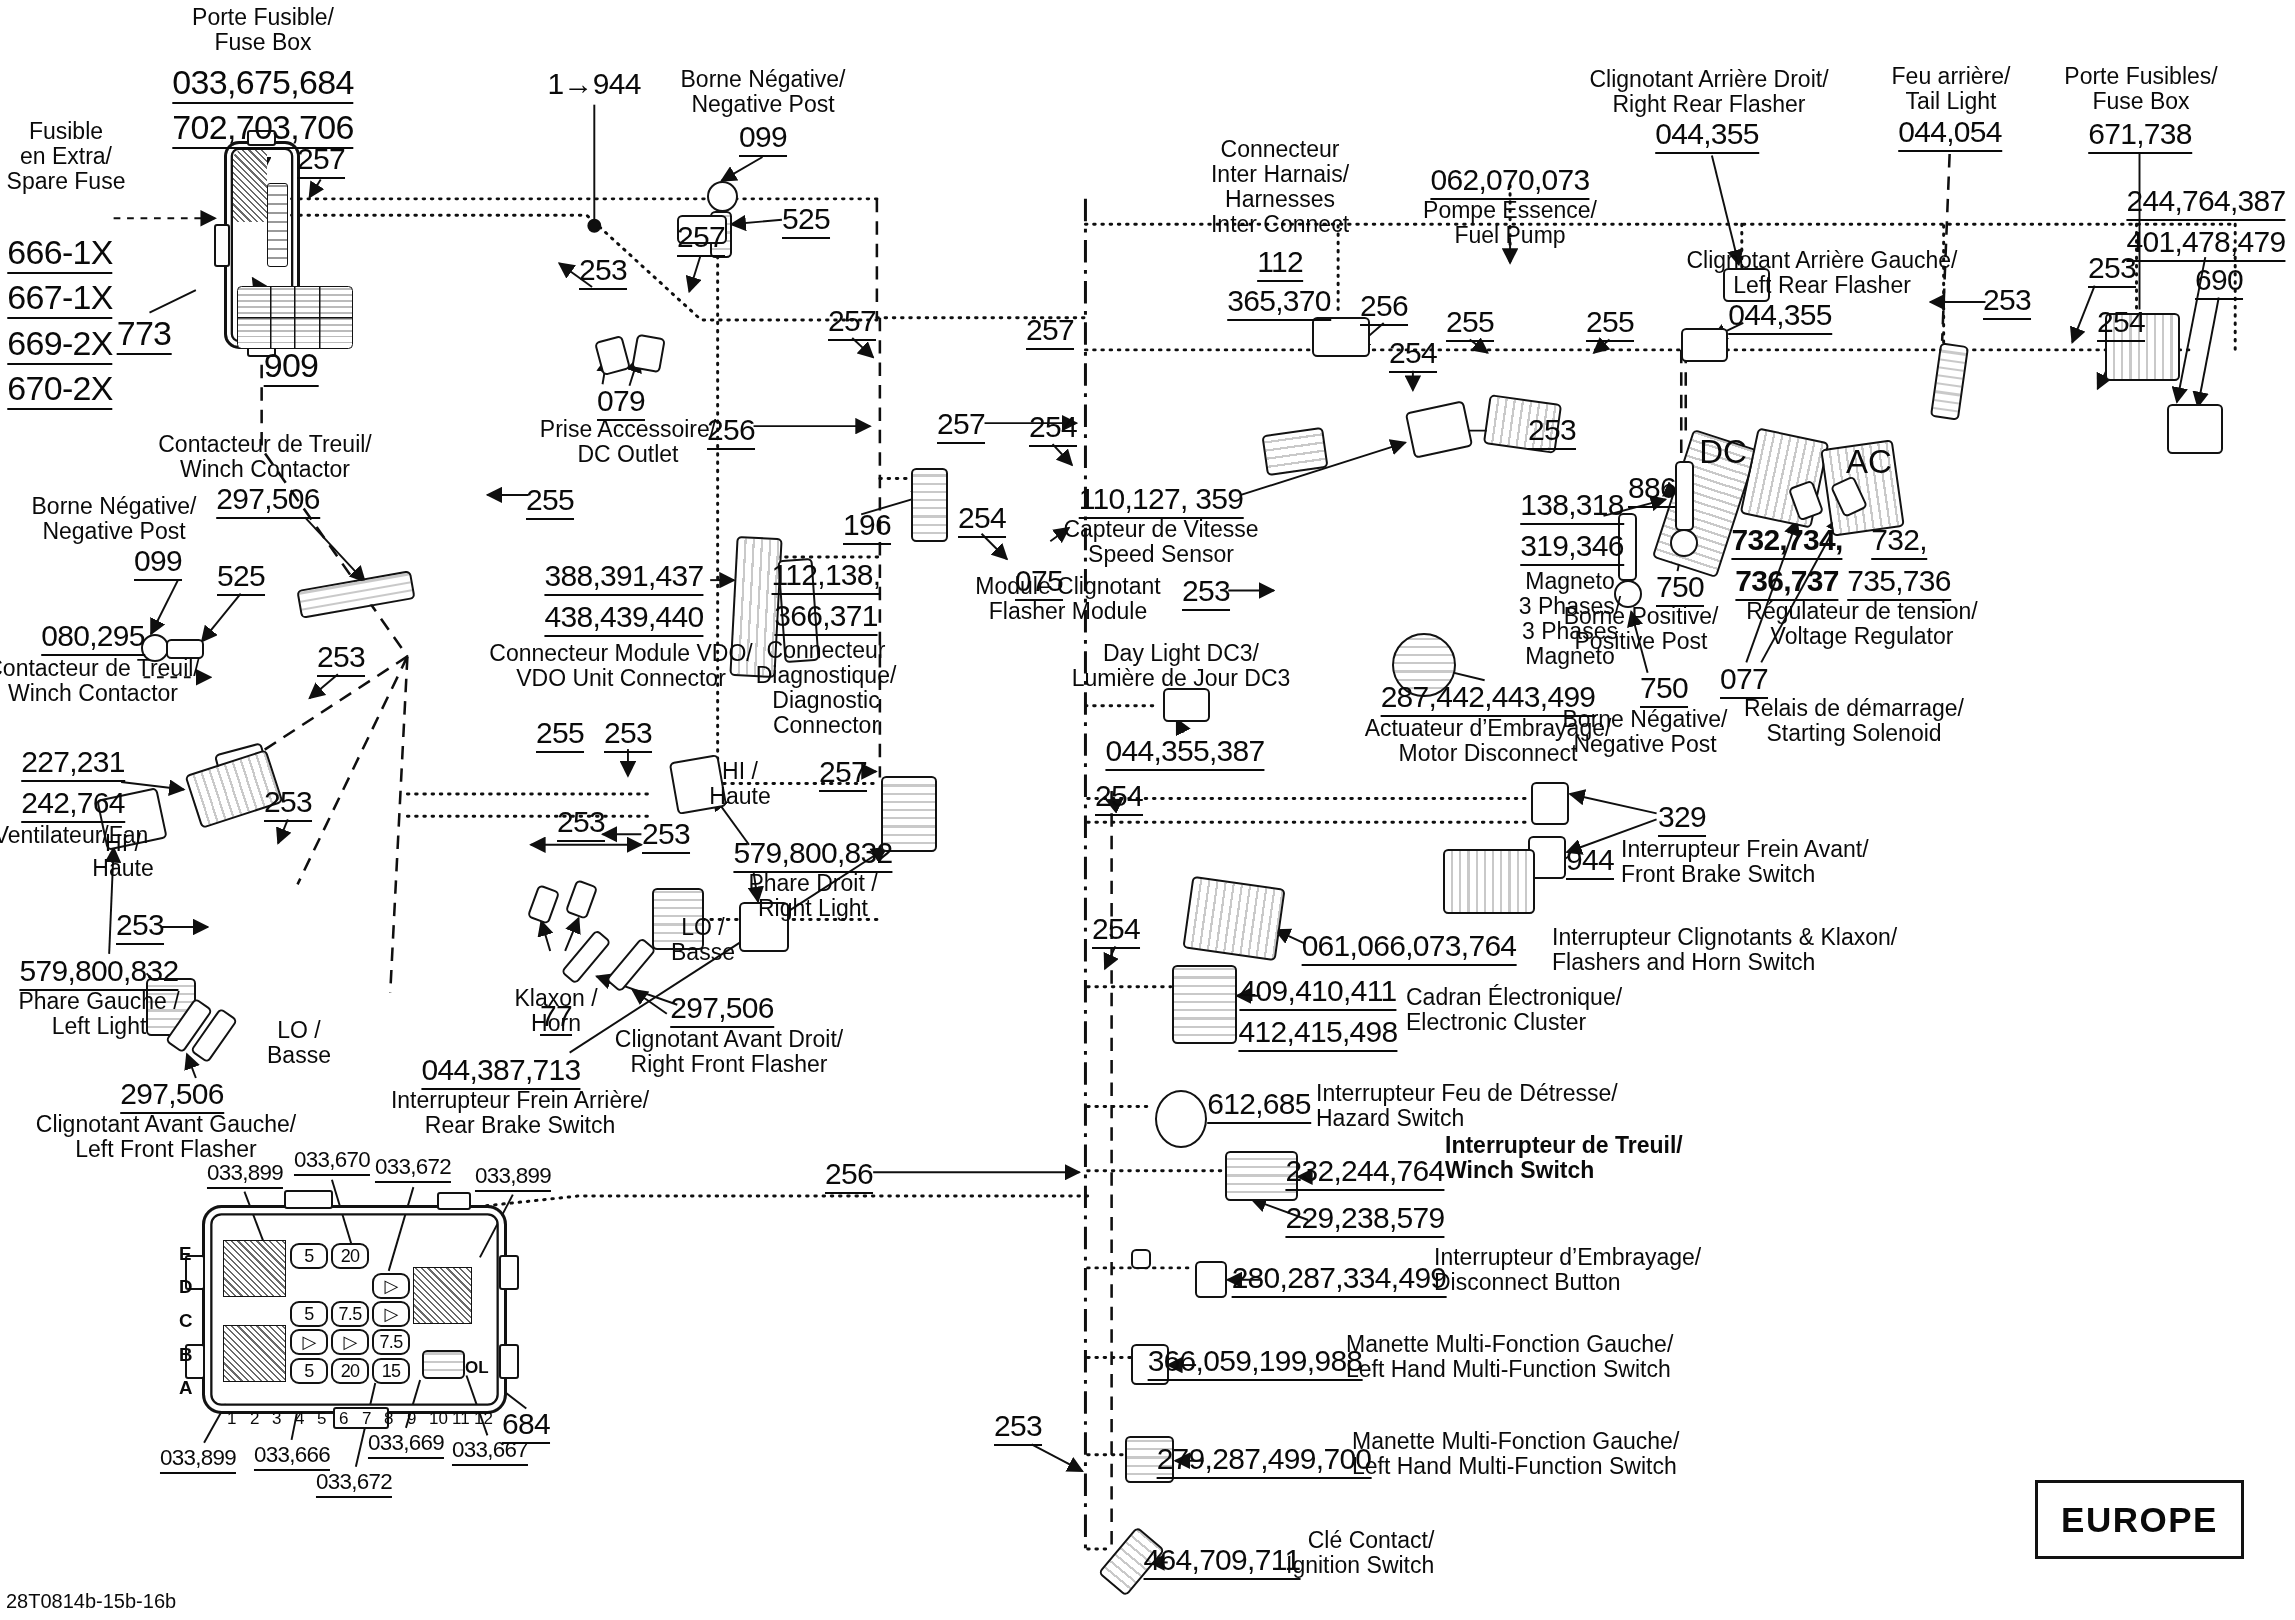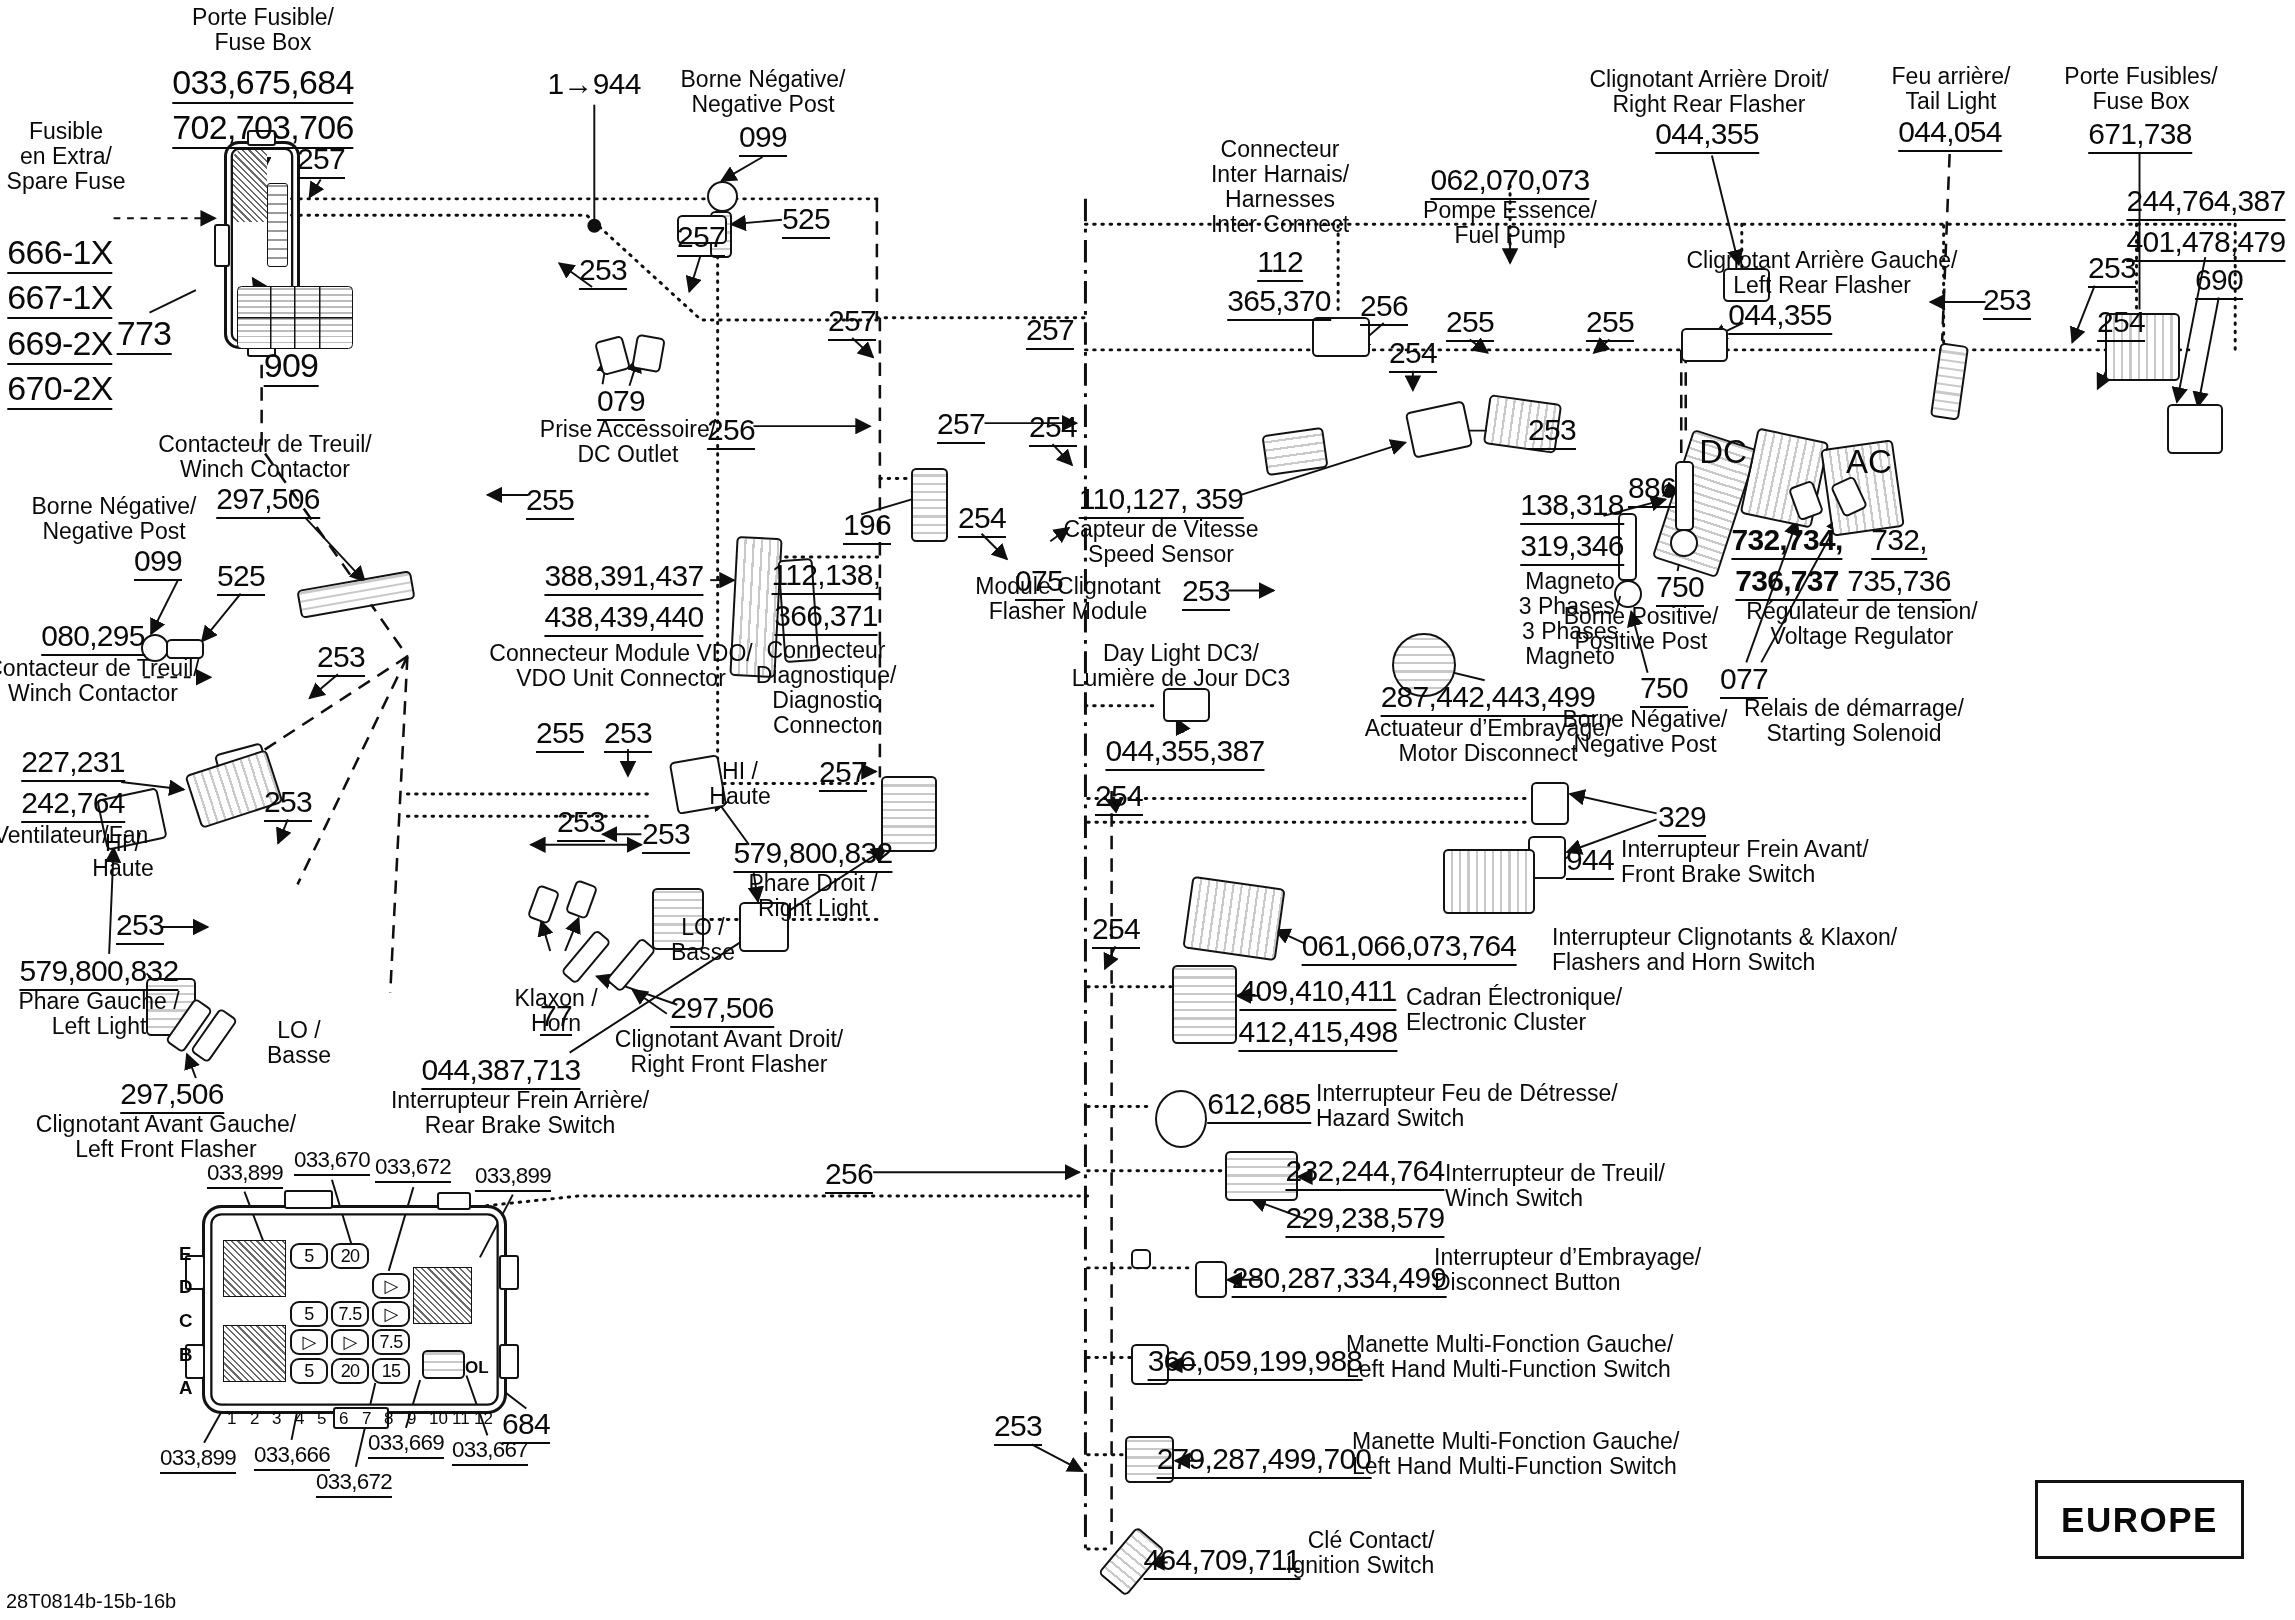--- a/index.html
+++ b/index.html
@@ -871,21 +871,21 @@
         <span class="wrap">
           <span class="line l">Hazard Switch</span>
         </span>
       </div>
       <div class="callout" style="left: 1365px; top: 1154px; transform: translateX(-50%);">
         <span class="wrap"><span class="line n u">232,244,764</span></span>
       </div>
       <div class="callout" style="left: 1365px; top: 1201px; transform: translateX(-50%);">
         <span class="wrap"><span class="line n u">229,238,579</span></span>
       </div>
-      <div class="callout left" style="left: 1445px; top: 1160px;">
+      <div class="callout left" style="left: 1445px; top: 1132px; font-weight: bold;">
         <span class="wrap">
           <span class="line l">Interrupteur de Treuil/</span>
         </span>
         <span class="wrap">
           <span class="line l">Winch Switch</span>
         </span>
       </div>
       <div class="callout" style="left: 1339px; top: 1261px; transform: translateX(-50%);">
         <span class="wrap"><span class="line n u">280,287,334,499</span></span>
       </div>

